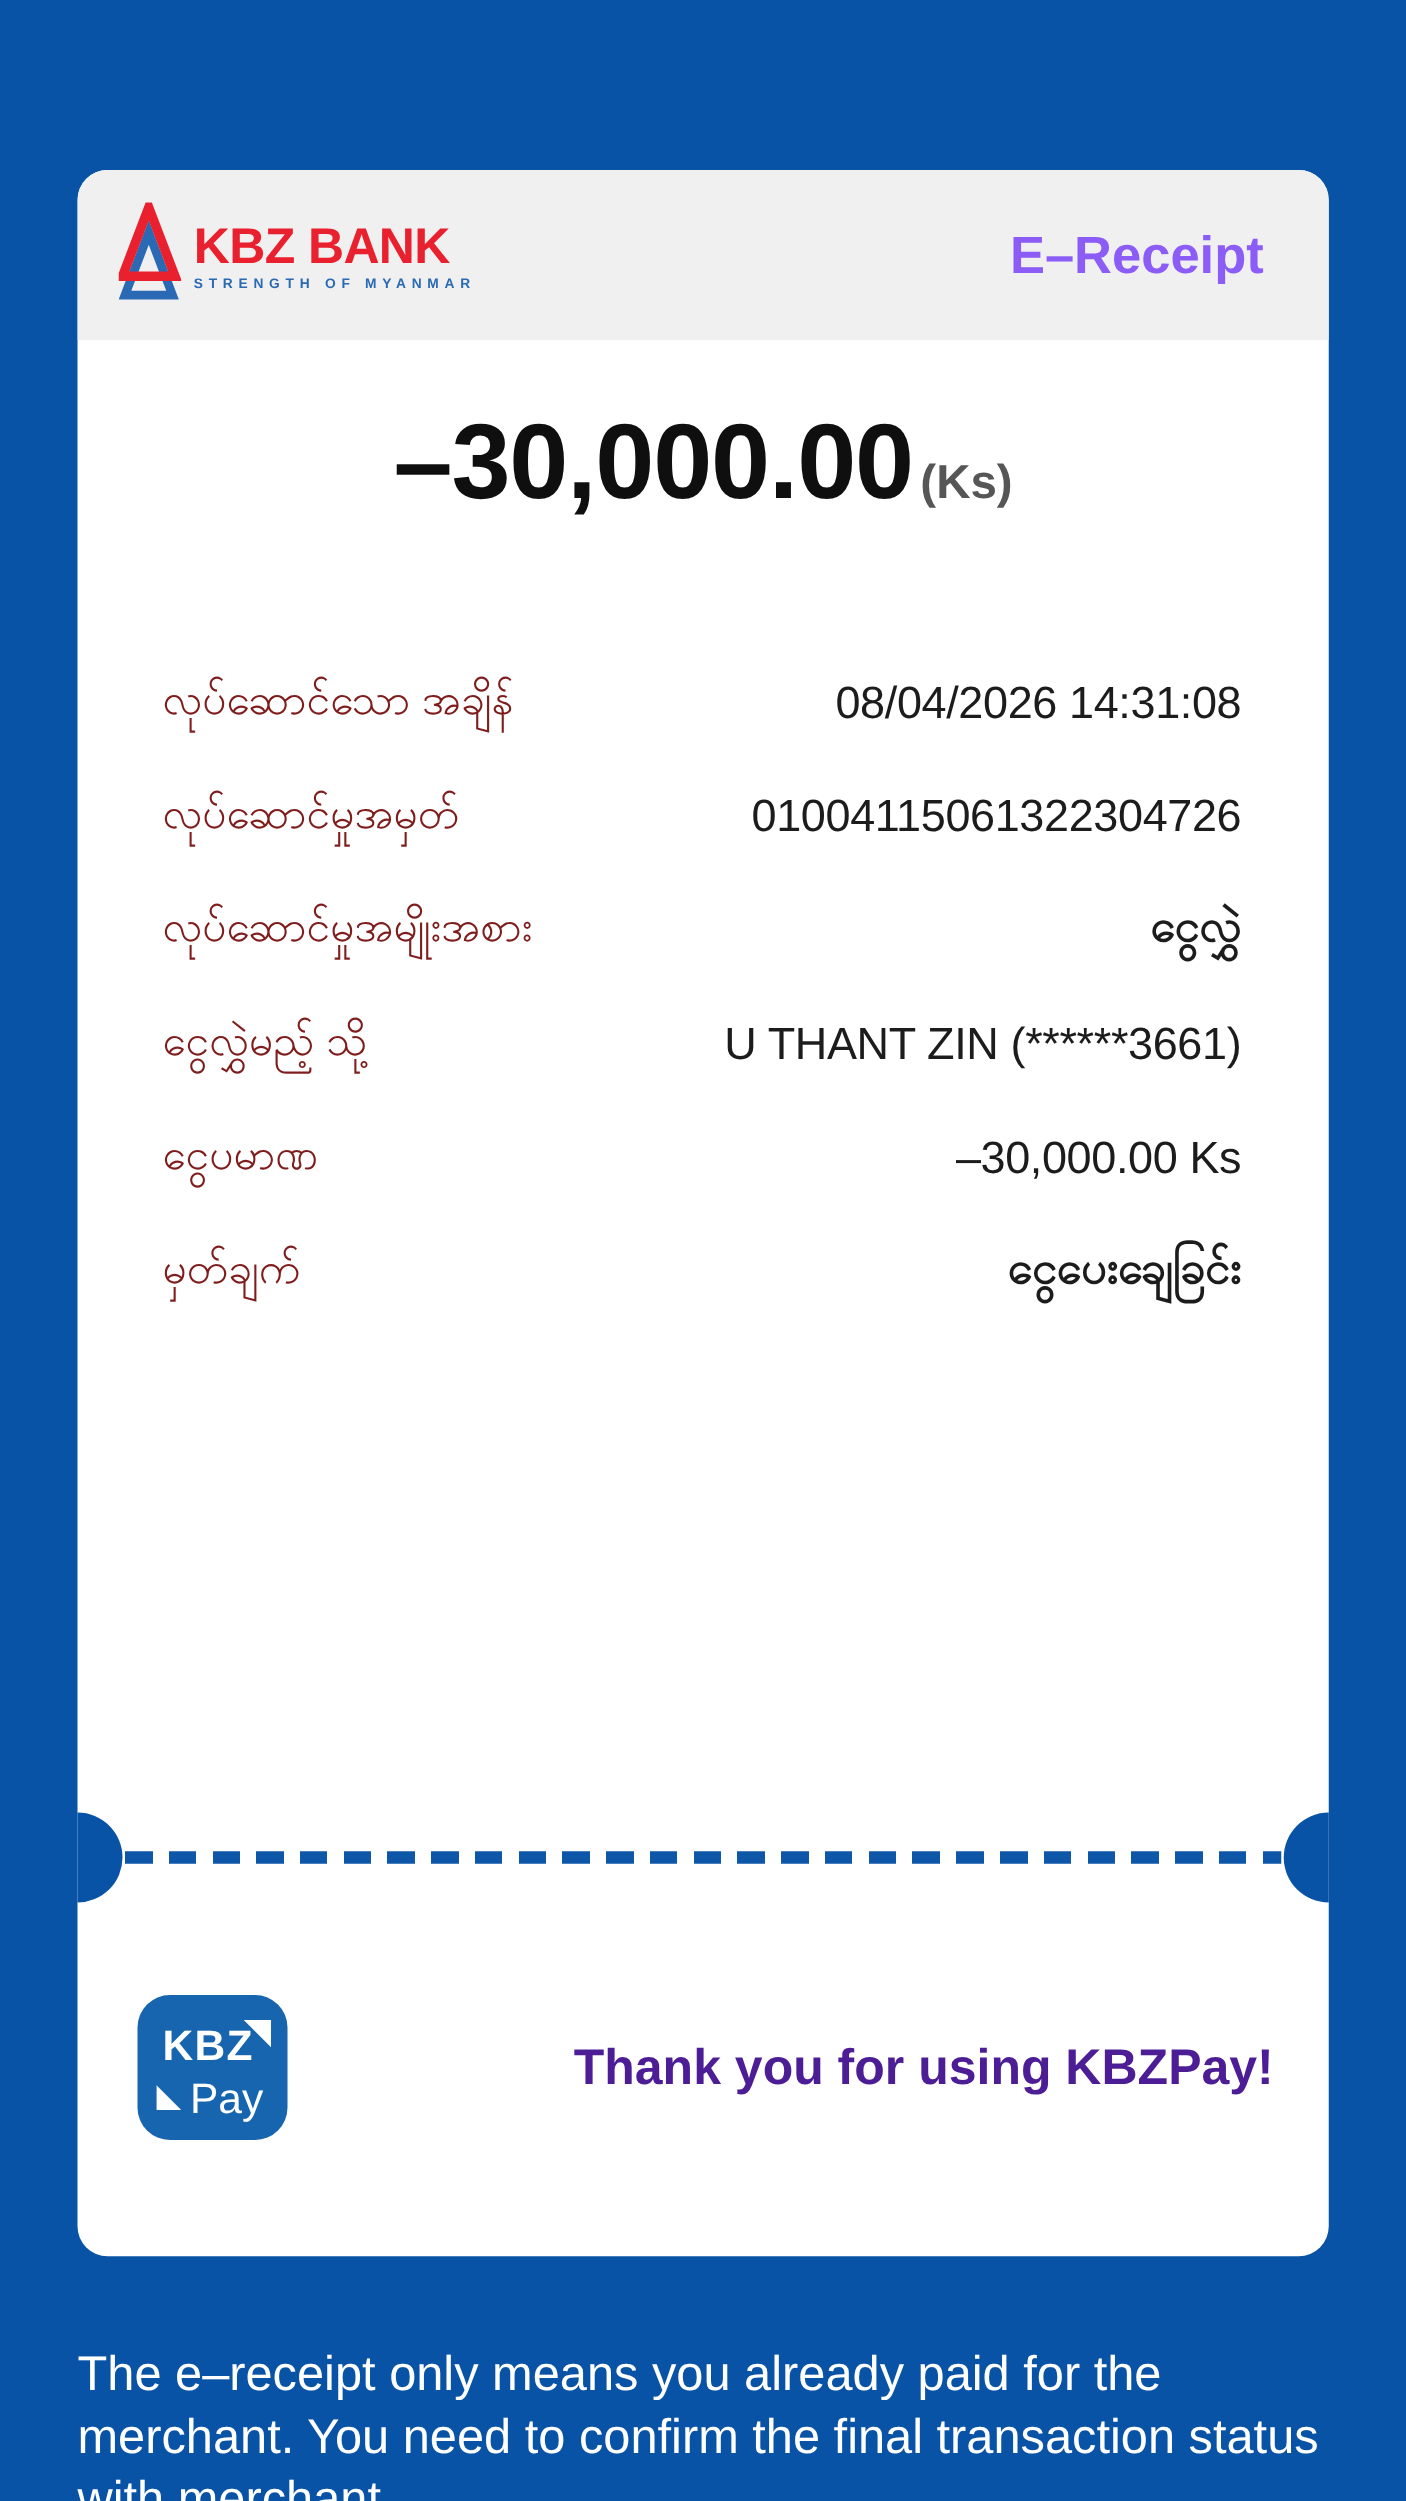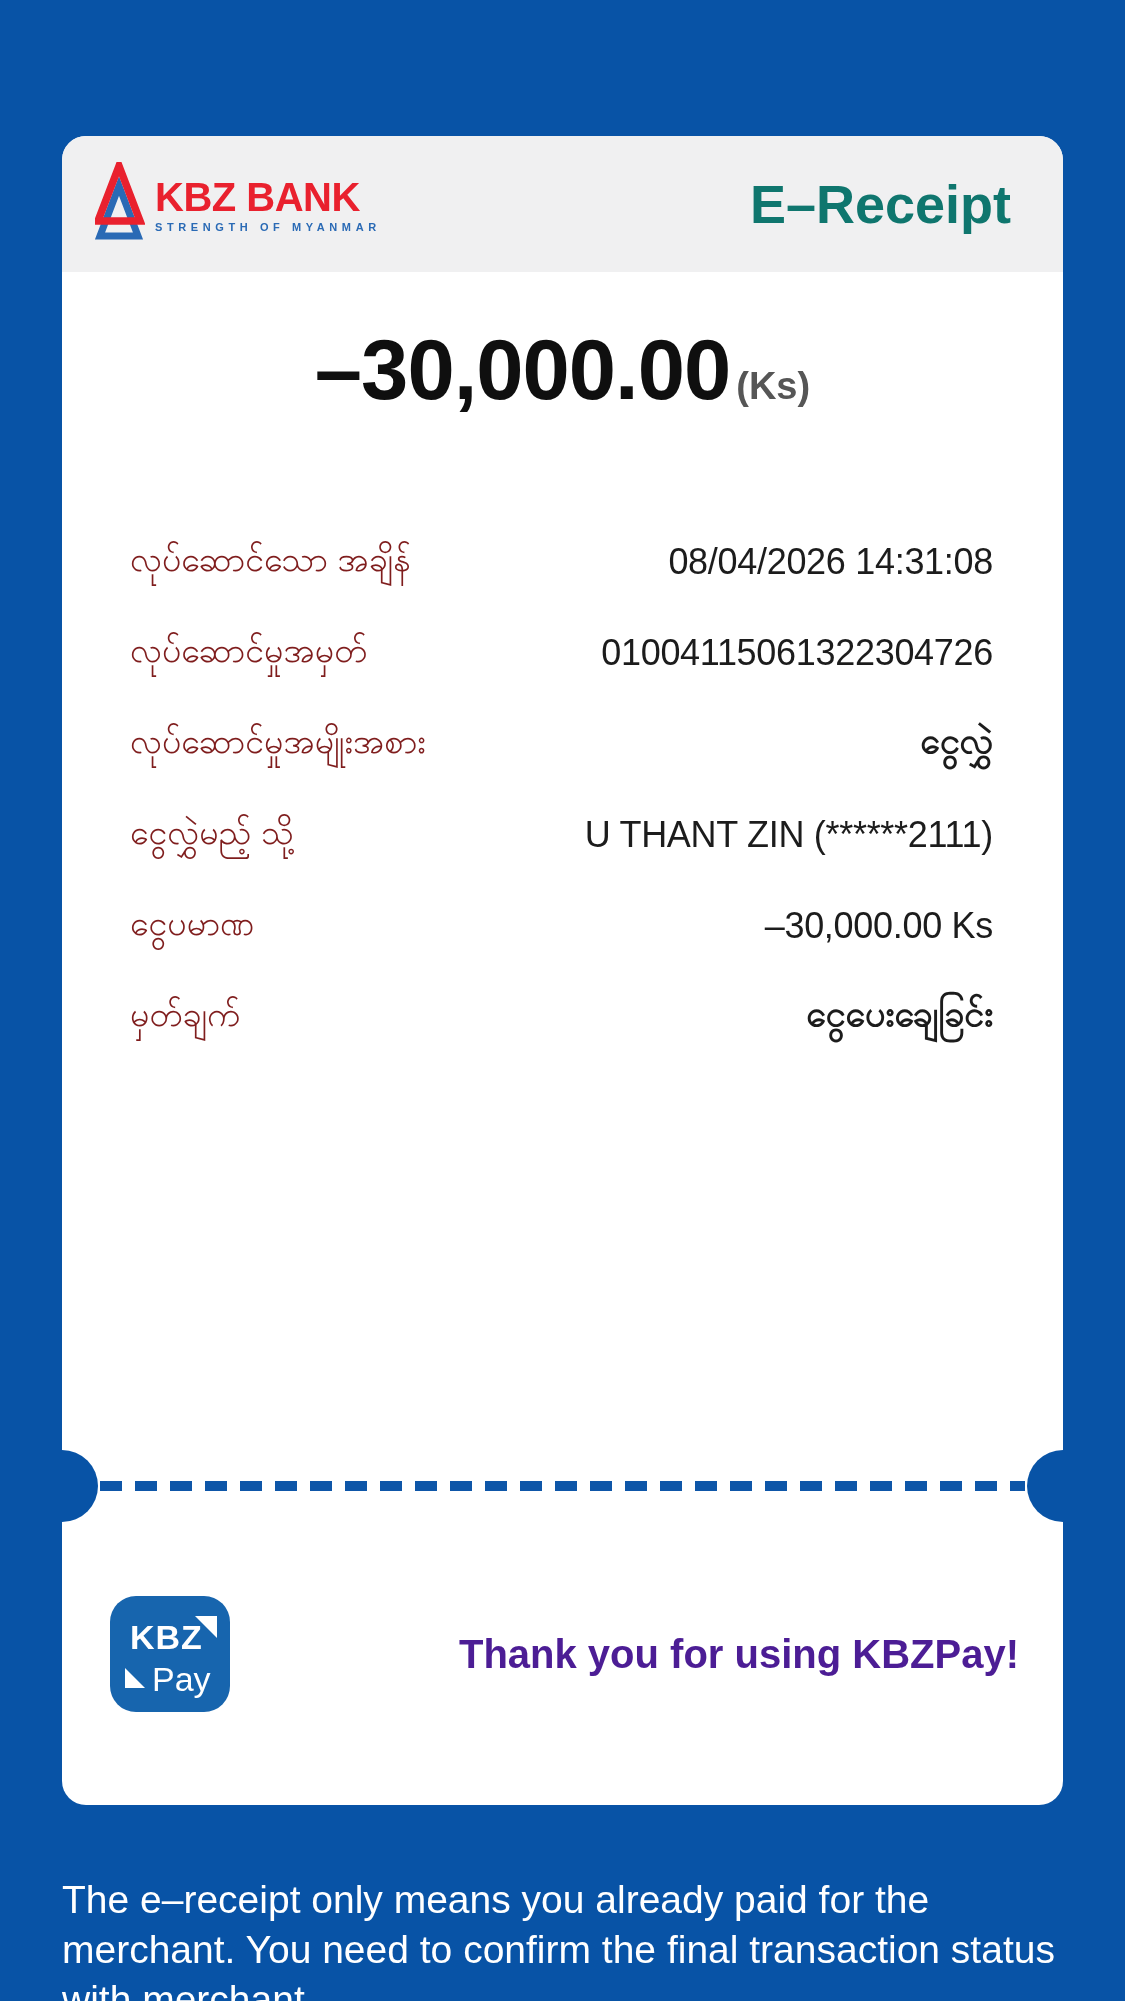--- a/index.html
+++ b/index.html
@@ -31,21 +31,21 @@
   .kbz-logo { display:flex; align-items:center; gap:10px; }
   .logo-text { display:flex; flex-direction:column; }
   .logo-name {
     color:#E9212E; font-weight:700; font-size:40px;
     letter-spacing:-0.5px; line-height:42px;
   }
   .logo-tagline {
     color:#2A6AB5; font-weight:700; font-size:11px;
     letter-spacing:4.6px; margin-top:3px; white-space:nowrap;
   }
-  .header-title { font-size:54px; font-weight:600; color:#0f766e;text-align:right; }
+  .header-title { font-size:42px; font-weight:600; color:#8b5cf6;text-align:right; }
 
   
   .amount-block {
     position:absolute; top:185px; left:0; right:0;
     display:flex; justify-content:center; align-items:baseline; gap:6px;
   }
   .amount-value { font-size:85px; font-weight:600; color:#0F0F0F; letter-spacing:-1px; }
   .amount-currency { font-size:38px; font-weight:700; color:#565656; }
 
   
@@ -139,21 +139,21 @@
       <div class="detail-row">
         <span class="detail-label">လုပ်ဆောင်မှုအမှတ်</span>
         <span class="detail-value">01004115061322304726</span>
       </div>
       <div class="detail-row">
         <span class="detail-label">လုပ်ဆောင်မှုအမျိုးအစား</span>
         <span class="detail-value bold">ငွေလွှဲ</span>
       </div>
       <div class="detail-row">
         <span class="detail-label">ငွေလွှဲမည့် သို့</span>
-        <span class="detail-value">U THANT ZIN (******2111)</span>
+        <span class="detail-value">U THANT ZIN (******3661)</span>
       </div>
       <div class="detail-row">
         <span class="detail-label">ငွေပမာဏ</span>
         <span class="detail-value">–30,000.00 Ks</span>
       </div>
       <div class="detail-row">
         <span class="detail-label">မှတ်ချက်</span>
         <span class="detail-value bold">ငွေပေးချေခြင်း</span>
       </div>
     </div>

